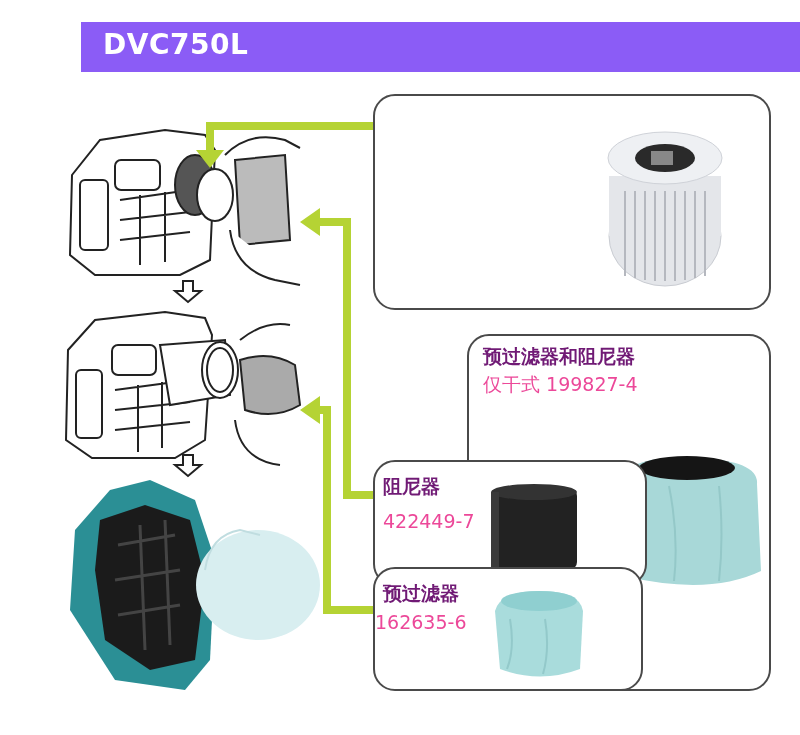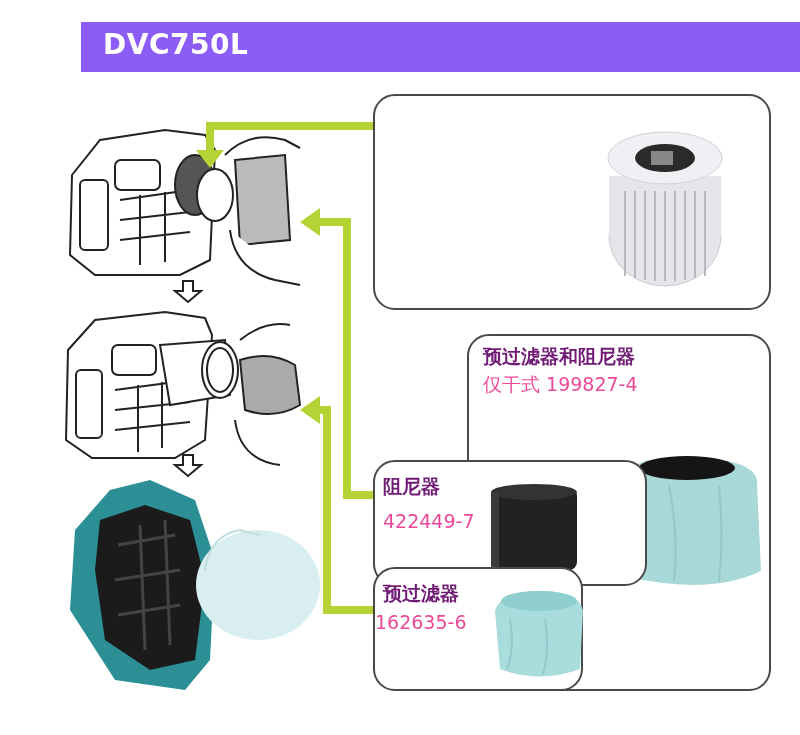--- a/index.html
+++ b/index.html
@@ -3,21 +3,21 @@
 <meta charset="utf-8">
 <style>
   html, body { margin: 0; padding: 0; background: #ffffff; }
   body { width: 800px; height: 735px; position: relative; overflow: hidden; font-family: "DejaVu Sans", sans-serif; }
   .header-bar { position: absolute; left: 53px; top: 22px; width: 719px; height: 50px; background: #8b5cf6; margin-left: 28px; }
   .header-title { position: absolute; left: 22px; top: 6px; color: #ffffff; font-family: "DejaVu Sans", sans-serif; font-weight: bold; font-size: 28px; letter-spacing: 0.5px; }
   .box { position: absolute; border: 2px solid #4a4a4a; border-radius: 22px; background: #fff; box-sizing: border-box; }
   .box-top { left: 373px; top: 94px; width: 398px; height: 216px; }
   .box-kit { left: 467px; top: 334px; width: 304px; height: 357px; }
   .box-damper { left: 373px; top: 444px; width: 274px; height: 126px; margin-top: 16px; }
-  .box-prefilter { left: 373px; top: 567px; width: 210px; height: 124px; }
+  .box-prefilter { left: 373px; top: 567px; width: 270px; height: 124px; }
   .lbl-red { position: absolute; color: #701a75; font-size: 19px; font-weight: bold; white-space: nowrap; }
   .lbl-black { position: absolute; color: #ec4899; font-size: 19px; white-space: nowrap; }
   svg { position: absolute; left: 0; top: 0; }
 </style>
 </head>
 <body>
 
 <div class="header-bar">
   <span class="header-title">DVC750L</span>
 </div>

